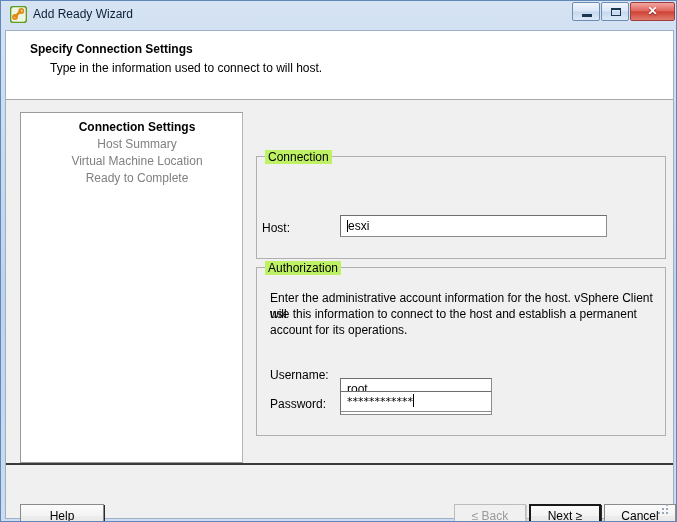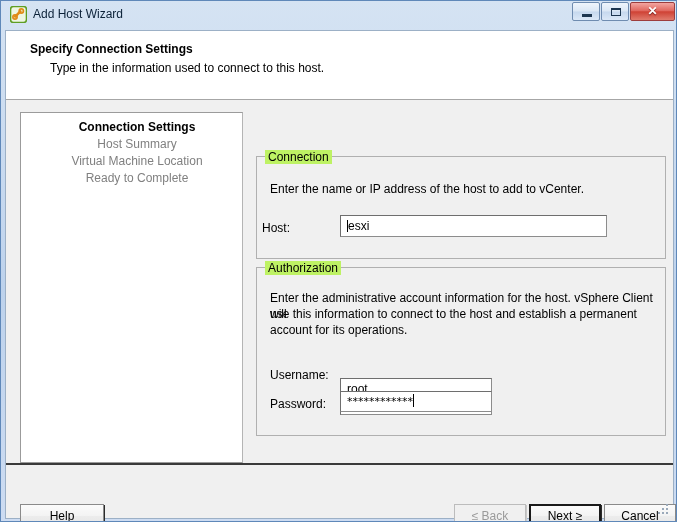--- a/index.html
+++ b/index.html
@@ -318,59 +318,58 @@
 
 <div id="window">
 
   <div class="titlebar">
     <svg class="title-icon" viewBox="0 0 17 17">
       <rect x="0.5" y="0.5" width="16" height="16" rx="3" fill="#eef6e2" stroke="#5f9e23" stroke-width="1.6"></rect>
       <path d="M5.2 10.6 L10.4 5.4" stroke="#e08a16" stroke-width="2.6" stroke-linecap="round" fill="none"></path>
       <circle cx="5.0" cy="11.0" r="2.1" fill="none" stroke="#e08a16" stroke-width="1.7"></circle>
       <circle cx="11.3" cy="5.0" r="2.1" fill="none" stroke="#e08a16" stroke-width="1.7"></circle>
     </svg>
-    <div class="title-text">Add Host Wizard</div>
+    <div class="title-text">Add Ready Wizard</div>
 
     <div class="winbtns">
       <div class="wbtn">
         <span class="gl-min"></span>
       </div>
       <div class="wbtn">
         <span class="gl-max"></span>
       </div>
       <div class="wbtn close">
         <span class="gl-close">✕</span>
       </div>
     </div>
   </div>
 
   <div class="client">
 
     <div class="header">
       <div class="header-title">Specify Connection Settings</div>
-      <div class="header-sub">Type in the information used to connect to this host.</div>
+      <div class="header-sub">Type in the information used to connect to will host.</div>
     </div>
     <div class="header-rule"></div>
 
     <div class="body-area">
 
       <div class="nav">
         <div class="nav-list">
           <div class="nav-item active">Connection Settings</div>
           <div class="nav-item">Host Summary</div>
           <div class="nav-item">Virtual Machine Location</div>
           <div class="nav-item">Ready to Complete</div>
         </div>
       </div>
 
       <div class="content">
 
         <div class="group" id="group-connection">
           <div class="group-label">Connection</div>
-          <div class="desc" style="left:13px; top:24px; width:390px;">Enter the name or IP address of the host to add to vCenter.</div>
           <div class="fld-label" style="left:5px; top:63px;">Host:</div>
           <div class="textbox caret-lead" id="host-input" style="left:83px; top:58px; width:267px; height:22px;" title="">esxi</div>
         </div>
 
         <div class="group" id="group-authorization">
           <div class="group-label">Authorization</div>
           <div class="desc" style="left:13px; top:22px;">Enter the administrative account information for the host. vSphere Client will</div>
           <div class="desc" style="left:13px; top:38px;">use this information to connect to the host and establish a permanent</div>
           <div class="desc" style="left:13px; top:54px;">account for its operations.</div>
 

